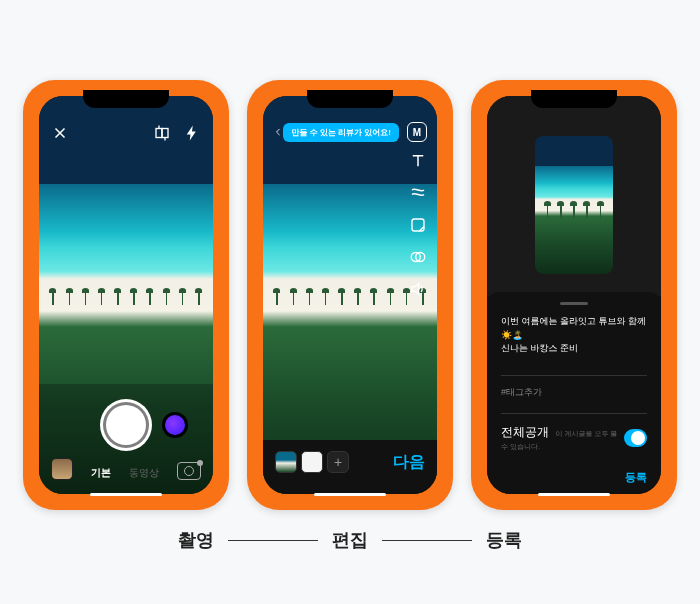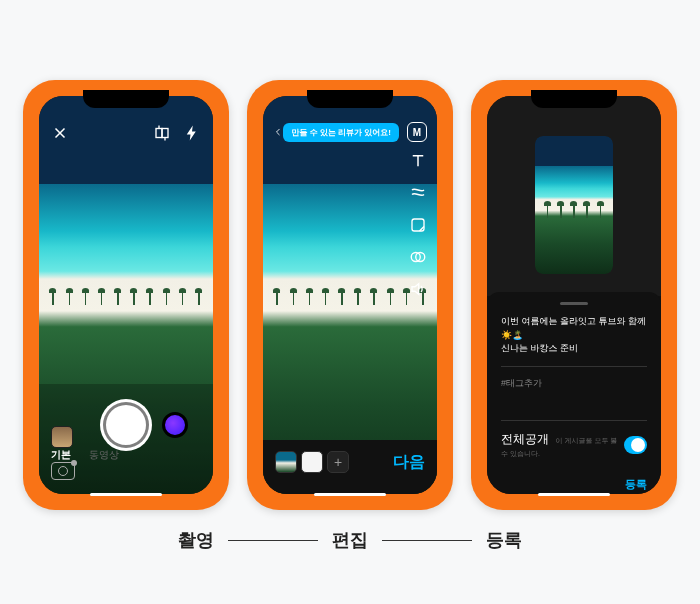--- a/index.html
+++ b/index.html
@@ -136,24 +136,23 @@
     background: radial-gradient(circle at 40% 40%, #8a38ff, #3a1bff);
     border: 3px solid #000;
     cursor: pointer;
     position: absolute;
     left: calc(50% + 36px);
   }
   .cam-b-row2 {
     position: absolute;
     bottom: 14px; left: 0; right: 0;
     display: flex;
-    align-items: flex-start;
+    align-items: flex-end;
     justify-content: space-between;
     padding: 0 12px;
-    flex-direction: column;
   }
   .thumb {
     width: 22px; height: 22px; border-radius: 5px;
     background: linear-gradient(to bottom, #8a6a4a, #c8a574);
     border: 1px solid #222;
     cursor: pointer;
   }
   .tabs {
     display: flex; gap: 18px;
     font-size: 10px;
@@ -275,23 +274,23 @@
     border-radius: 12px 12px 0 0;
     padding: 10px 14px;
     color: #fff;
     font-size: 9px;
     z-index: 5;
   }
   .grip {
     width: 28px; height: 3px; background: #555; border-radius: 2px;
     margin: 0 auto 10px;
   }
-  .caption { line-height: 1.5; margin-bottom: 10px; min-height: 18px;}
+  .caption { line-height: 1.5; margin-bottom: 19px; min-height: 18px;}
   .hashtags { color: #ddd; margin-bottom: 14px; }
-  .tag-add { color: #888; margin-bottom: 30px; cursor: pointer; }
+  .tag-add { color: #888; margin-bottom: 14px; cursor: pointer; }
   .divider { height: 1px; background: #333; margin: 6px 0 10px; }
   .pub-row {
     display: flex; align-items: center; justify-content: space-between;
     margin-bottom: 8px;
   }
   .pub-row .lbl { font-size: 12px; }
   .pub-row .hint { font-size: 7px; color: #666; margin-left: 4px;}
   .toggle {
     width: 30px; height: 18px; border-radius: 10px;
     background: #00b8ff; position: relative; cursor: pointer;

